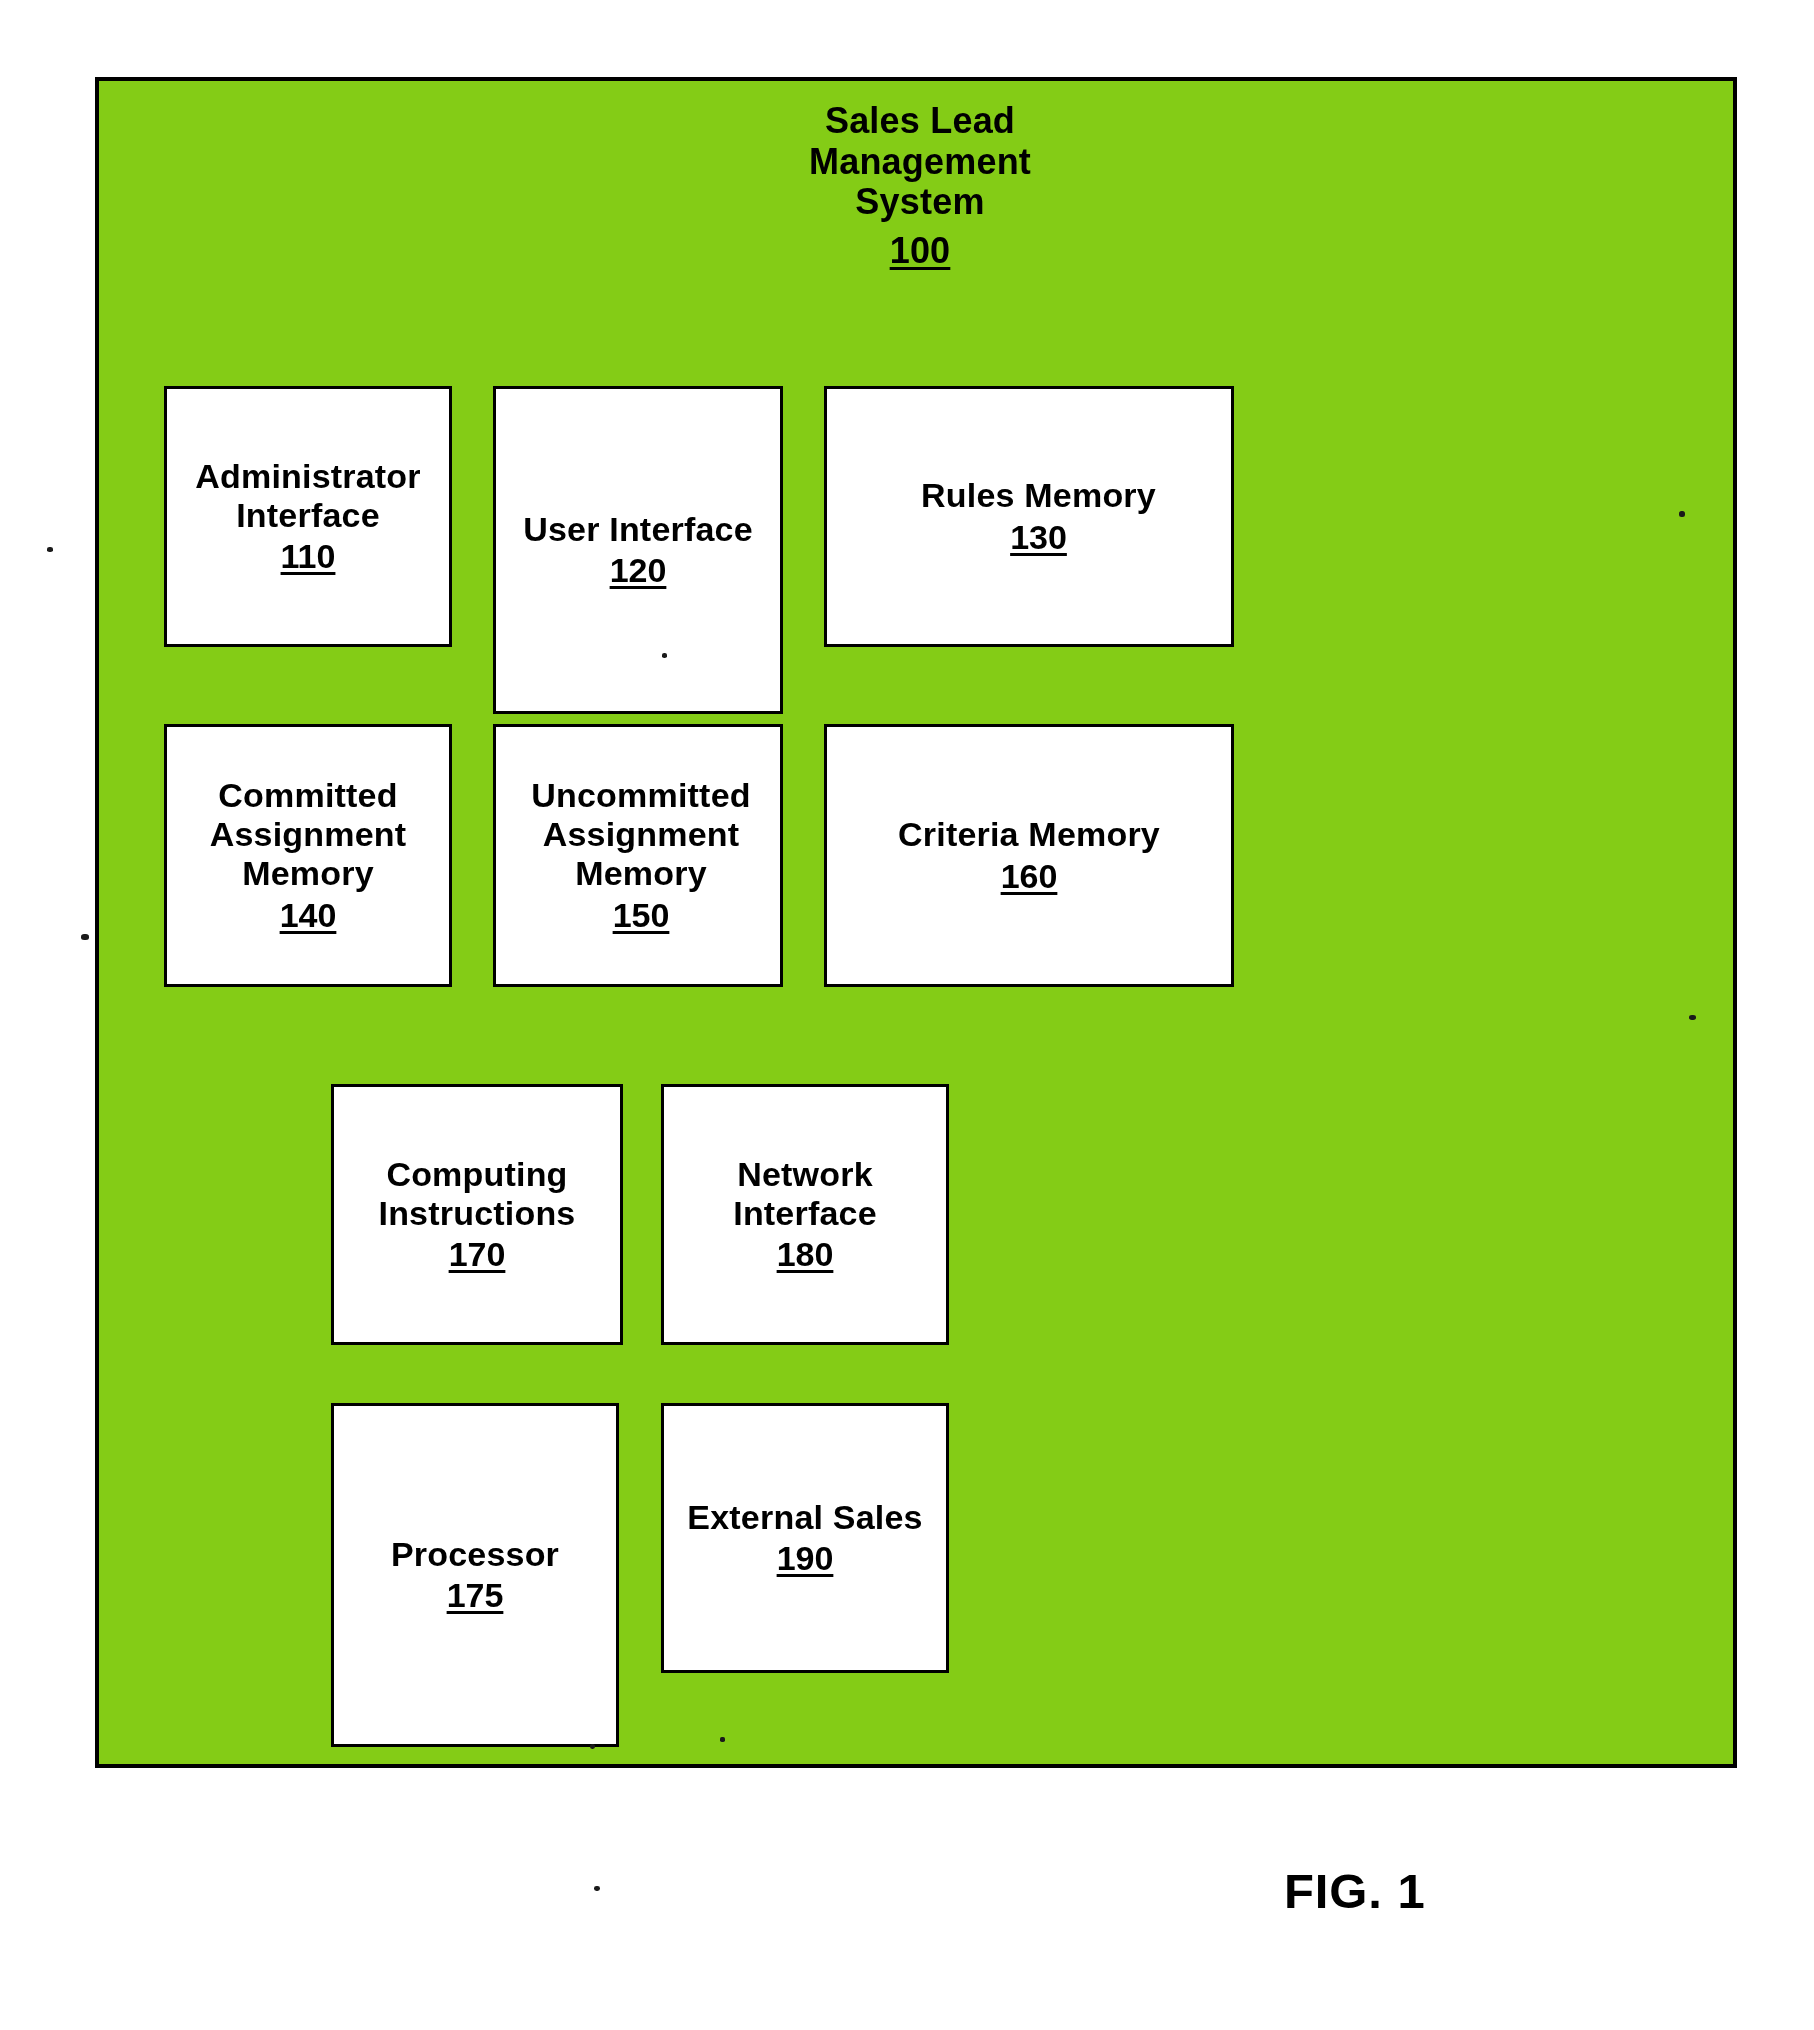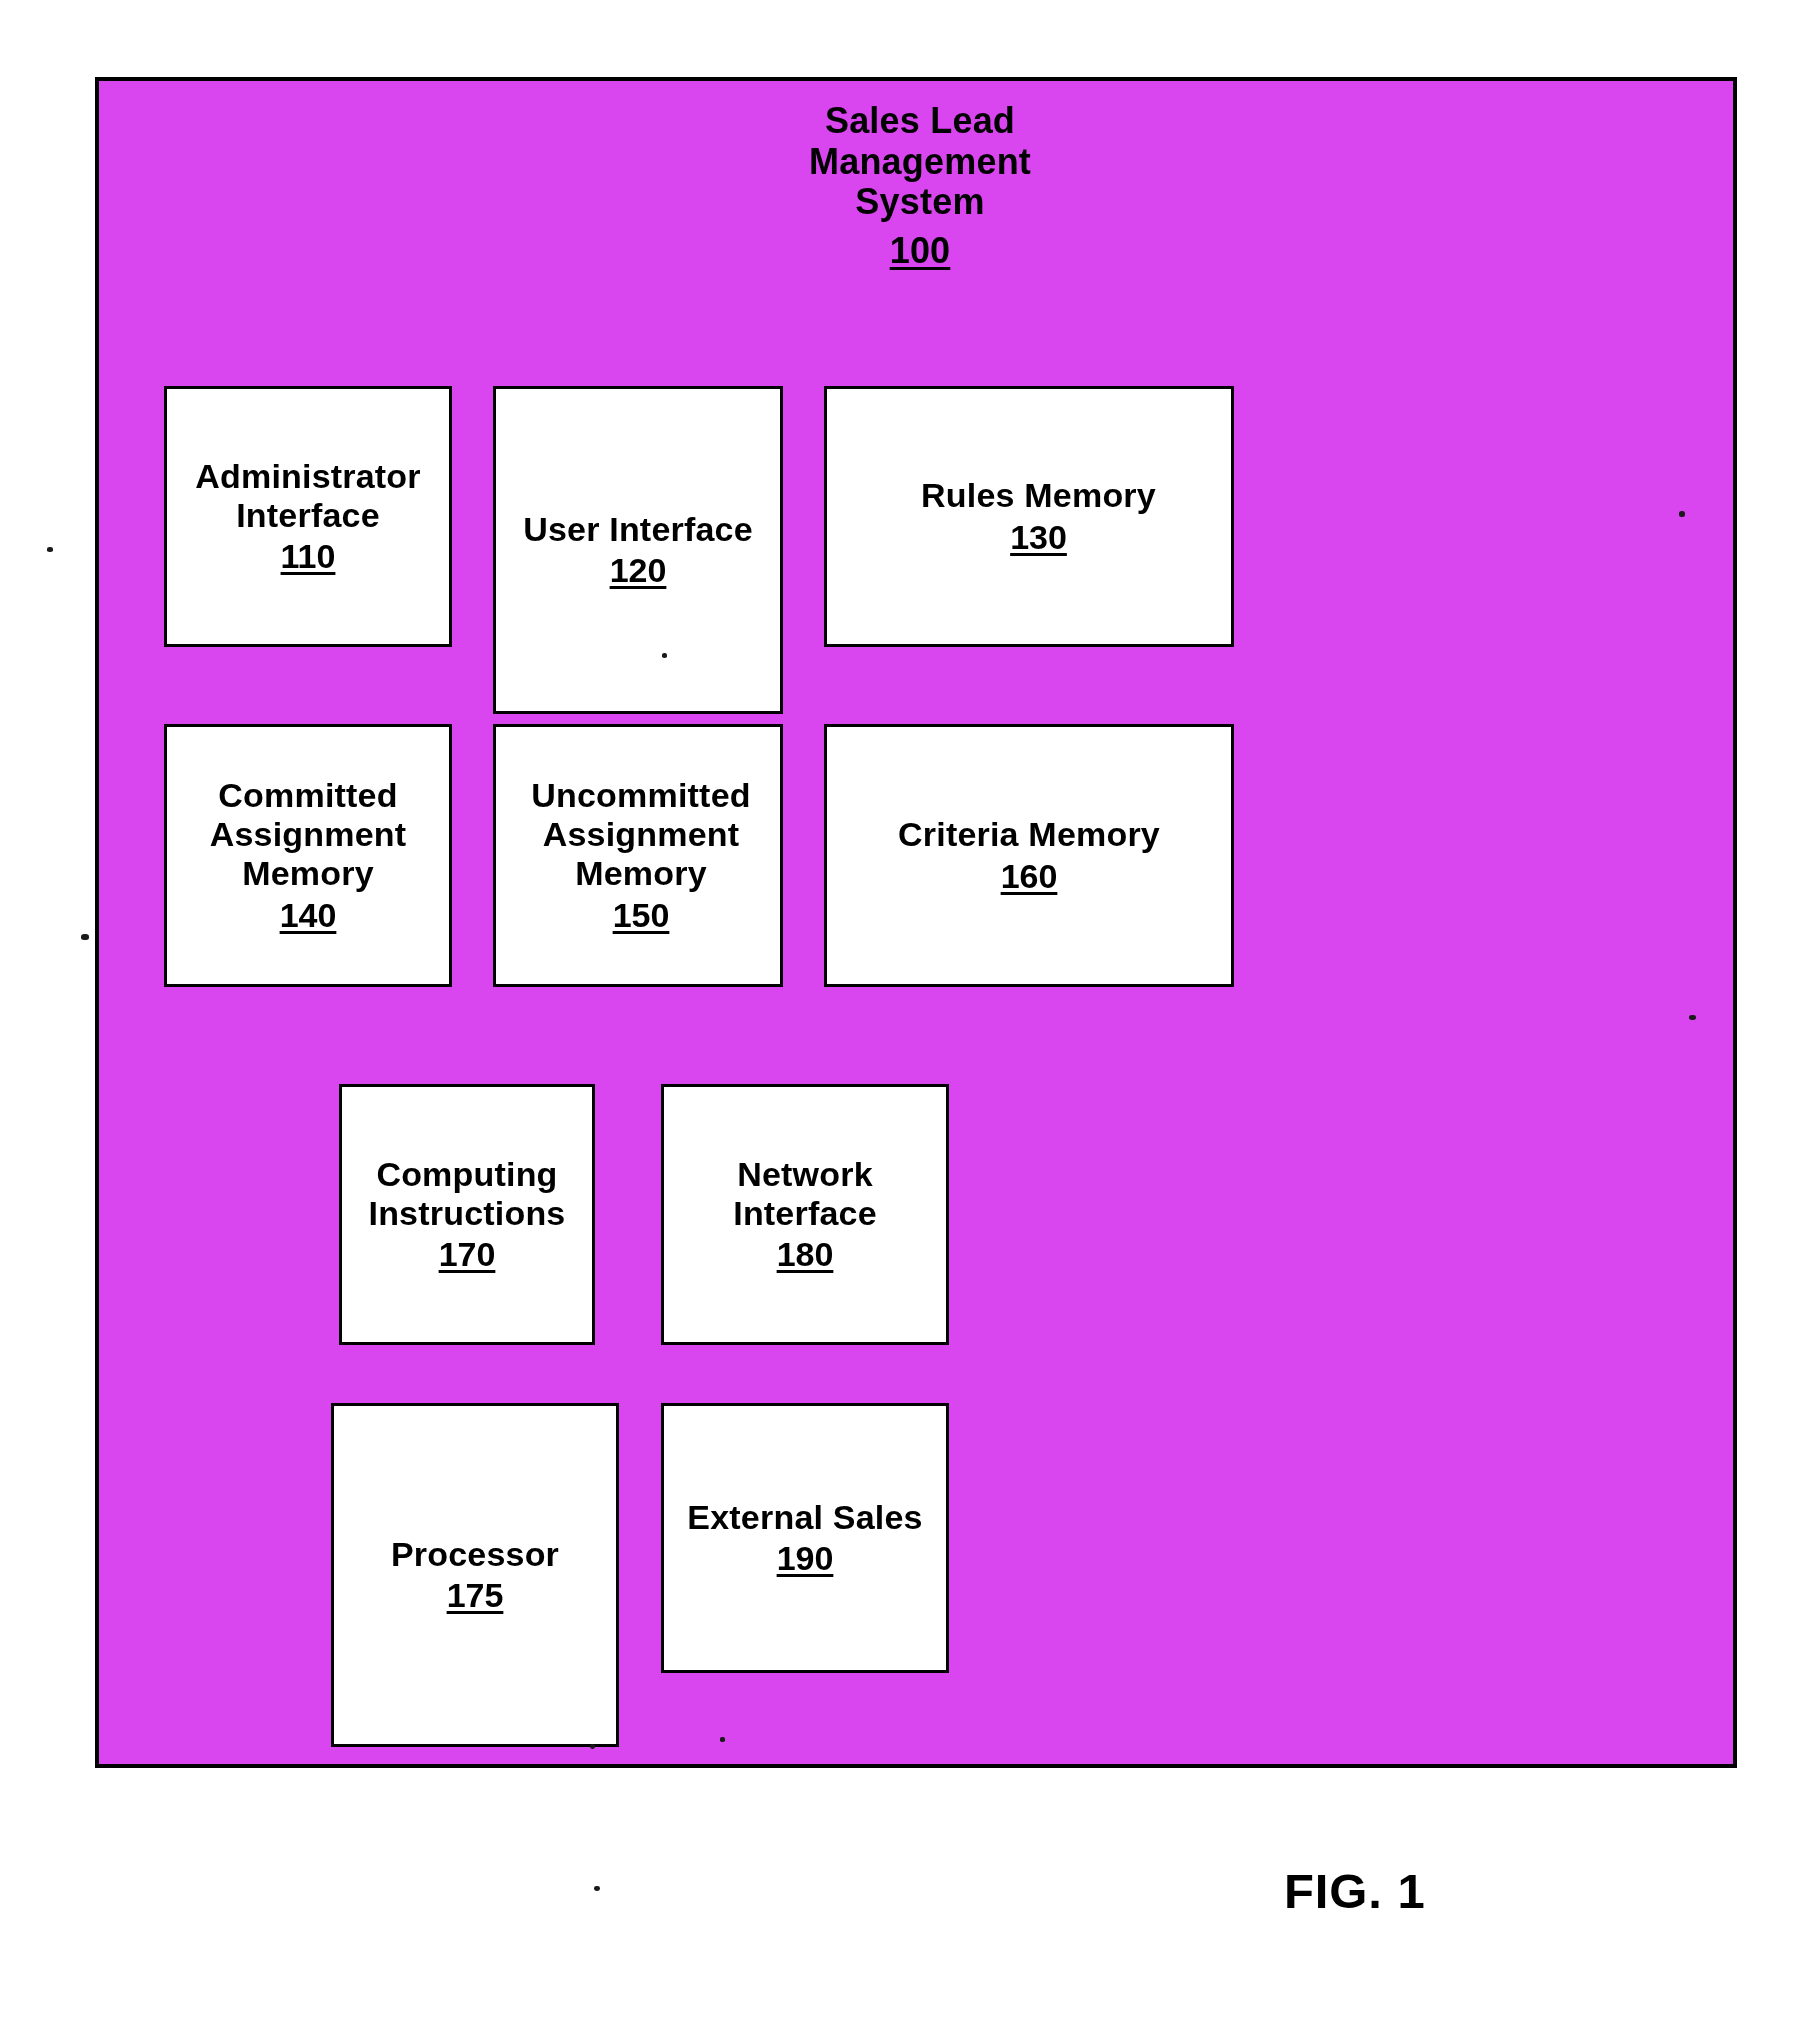--- a/index.html
+++ b/index.html
@@ -27,21 +27,21 @@
 
   
   #system-boundary {
     position: absolute;
     left: 95px;
     top: 77px;
     width: 1642px;
     height: 1691px;
     border: 4.5px solid #000000;
     box-sizing: border-box;
-    background: #d946ef;
+    background: #84cc16;
   }
 
   
   #system-title {
     position: absolute;
     left: 0;
     top: 20px;
     width: 1642px;
     text-align: center;
     font-size: 36px;
@@ -89,21 +89,21 @@
   #box-admin-interface   { left: 65px;  top: 305px; width: 288px; height: 261px; }
   #box-user-interface    { left: 394px; top: 305px; width: 290px; height: 328px; }
   #box-rules-memory      { left: 725px; top: 305px; width: 410px; height: 261px; padding-left: 19px; }
 
   
   #box-committed-memory   { left: 65px;  top: 643px; width: 288px; height: 263px; }
   #box-uncommitted-memory { left: 394px; top: 643px; width: 290px; height: 263px; padding-left: 6px; }
   #box-criteria-memory    { left: 725px; top: 643px; width: 410px; height: 263px; }
 
   
-  #box-computing-instructions { left: 240px; top: 1003px; width: 256px; height: 261px; }
+  #box-computing-instructions { left: 232px; top: 1003px; width: 292px; height: 261px; }
   #box-network-interface      { left: 562px; top: 1003px; width: 288px; height: 261px; }
 
   
   #box-processor       { left: 232px; top: 1322px; width: 288px; height: 344px; }
   #box-external-memory { left: 562px; top: 1322px; width: 288px; height: 270px; }
 
   
   #figure-caption {
     position: absolute;
     left: 1284px;

